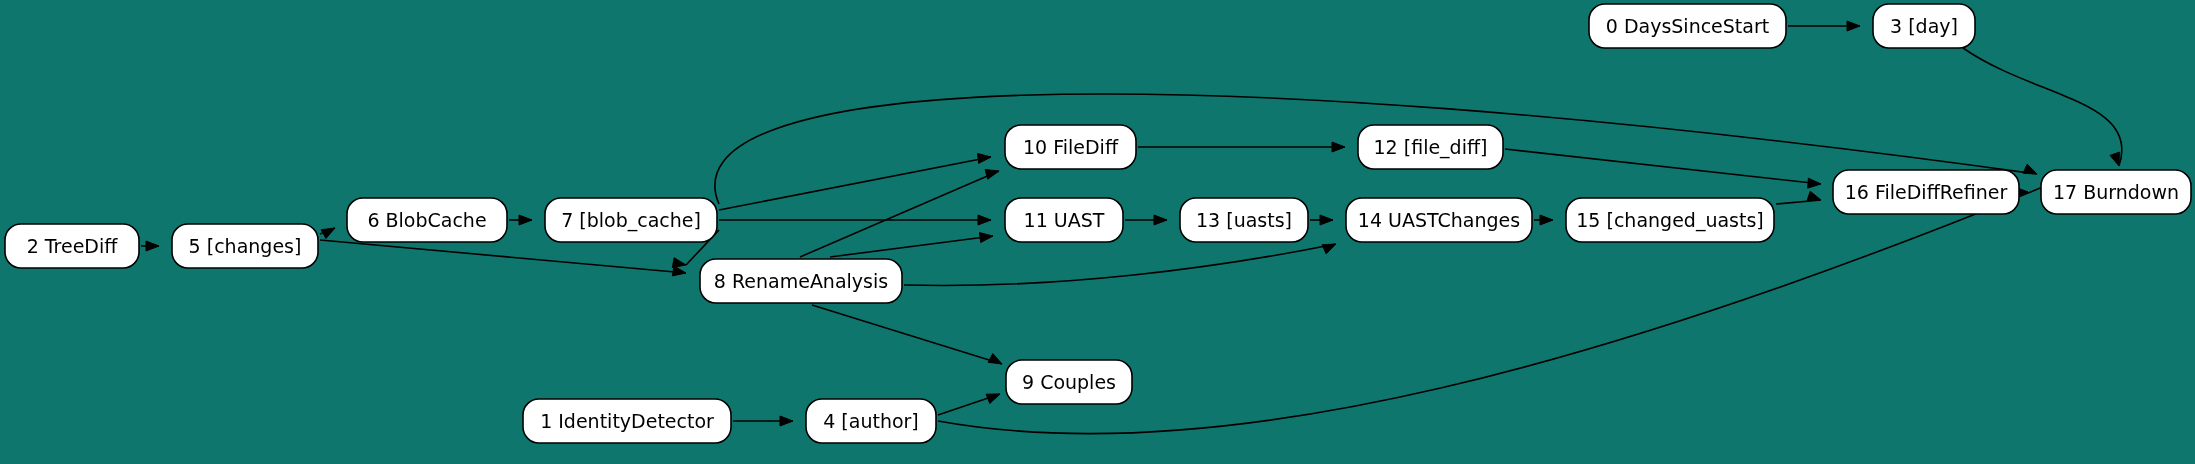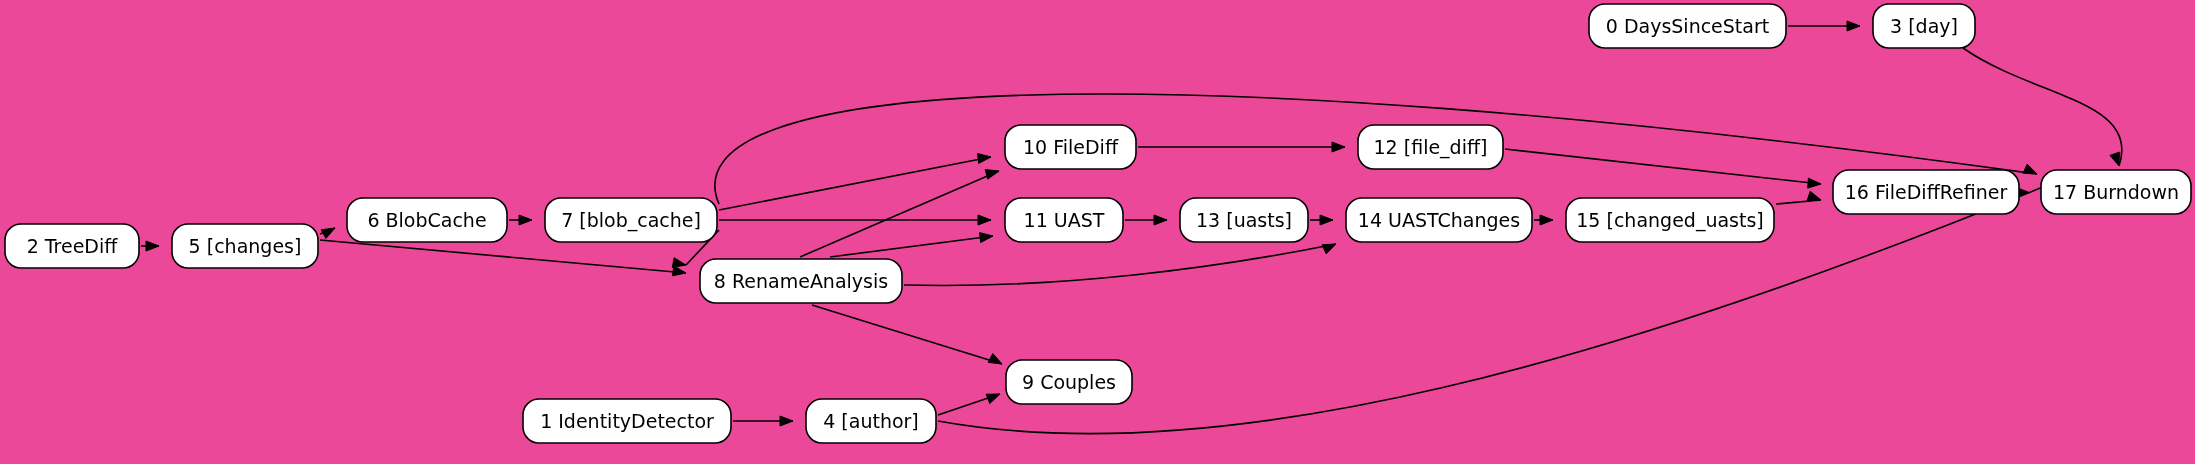--- a/index.html
+++ b/index.html
@@ -7,21 +7,21 @@
     padding: 0;
     background: #ffffff;
   }
   body {
     font-family: "DejaVu Sans", sans-serif;
   }
   #graph-root {
     position: relative;
     width: 2195px;
     height: 464px;
-    background: #ec4899;
+    background: #0f766e;
     overflow: hidden;
   }
   svg#graph-svg {
     display: block;
     width: 2195px;
     height: 464px;
   }
   .node-box {
     fill: #ffffff;
     stroke: #000000;

